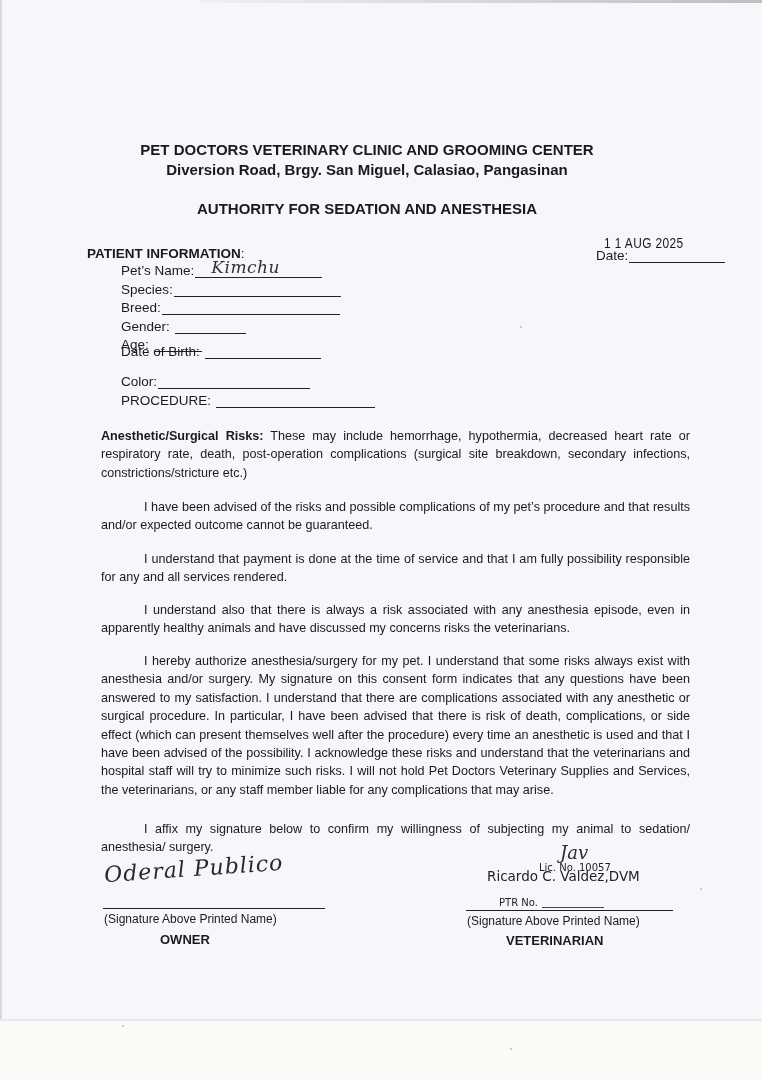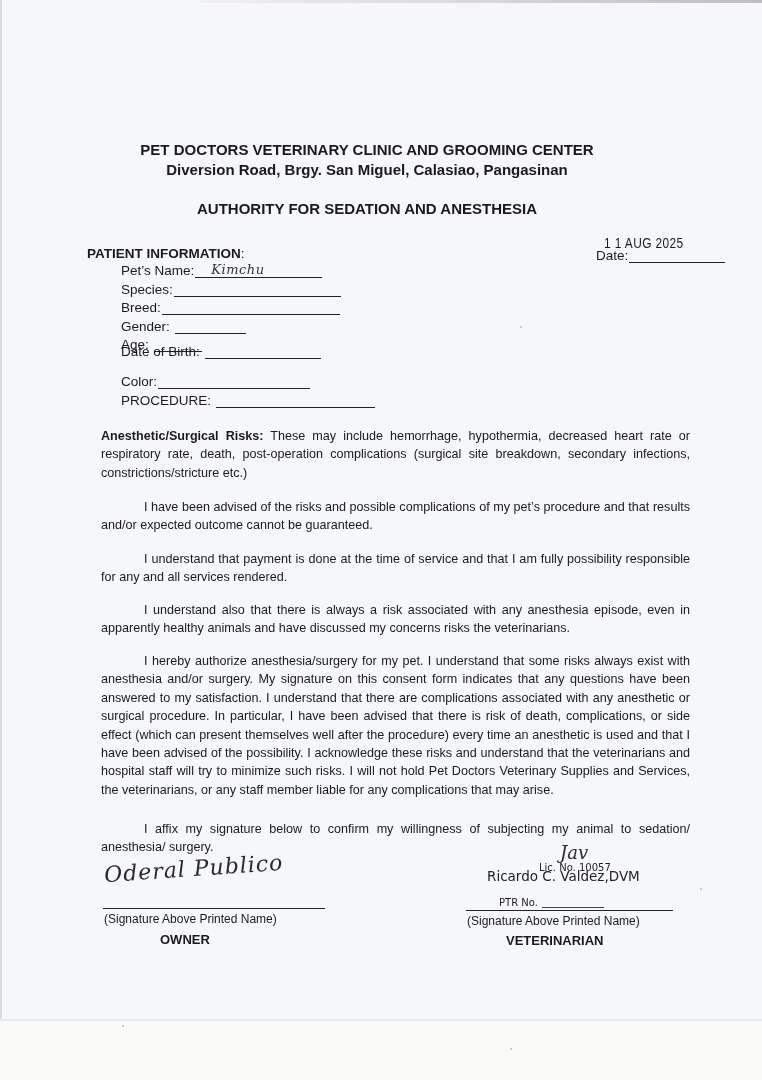--- a/index.html
+++ b/index.html
@@ -26,21 +26,21 @@
   .abs { position: absolute; white-space: nowrap; }
   .header { left: 0; width: 734px; text-align: center; font-weight: bold; font-size: 15px; }
   .h1 { top: 141px; }
   .h2 { top: 161px; }
   .h3 { top: 200px; }
 
   .pi-title { left: 87px; top: 246px; font-size: 13.5px; font-weight: bold; }
   .pi-title .colon { font-weight: normal; }
   .field { left: 109px; font-size: 13.5px; display: flex; align-items: flex-end; margin-left: 12px; }
   .field .line { display: inline-block; border-bottom: 1px solid #222; height: 14px; margin-left: 1px; position: relative; }
-  .field .hand { position: absolute; left: 16px; bottom: 0px; font-family: "DejaVu Serif", serif; font-style: italic; font-size: 13px; color: #333; letter-spacing: 0.5px; }
+  .field .hand { position: absolute; left: 16px; bottom: 0px; font-family: "DejaVu Serif", serif; font-style: italic; font-size: 17px; color: #333; letter-spacing: 0.5px; }
 
   .date-label { left: 556px; top: 248px; font-size: 13.5px; display: flex; align-items: flex-end; margin-left: 40px; }
   .date-label .line { display: inline-block; width: 96px; border-bottom: 1px solid #222; height: 14px; margin-left: 1px; }
   .date-stamp { left: 604px; top: 235px; font-size: 14.5px; font-family: "Liberation Sans Narrow", "Liberation Sans", sans-serif; transform: scaleX(0.82); transform-origin: left; letter-spacing: 0.5px; }
 
   .para {
     position: absolute; left: 101px; width: 589px;
     font-size: 12.6px; line-height: 18.4px; text-align: justify; text-align-last: left;
   }
   .para .indent { display: inline-block; width: 43px; }

